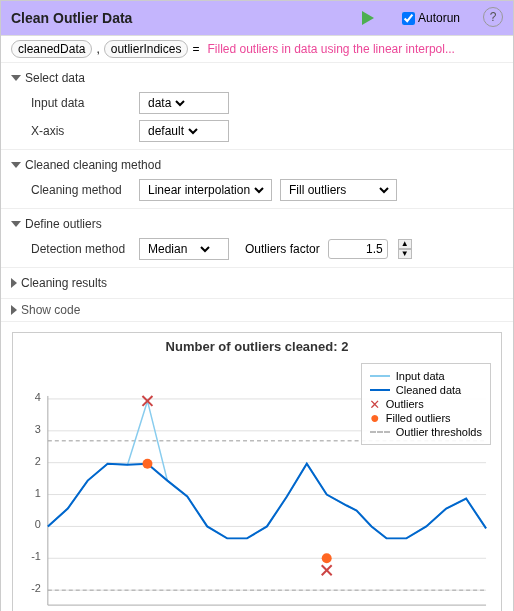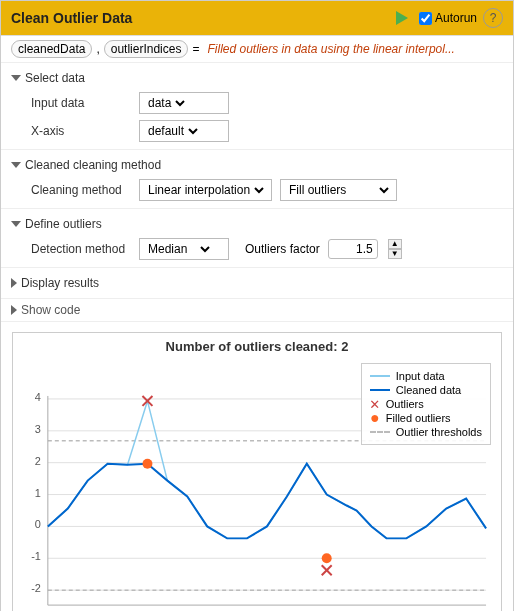--- a/index.html
+++ b/index.html
@@ -10,31 +10,30 @@
       width: 514px;
       min-height: 611px;
       border: 1px solid #ccc;
     }
     .header {
       display: flex;
       align-items: center;
       justify-content: space-between;
       padding: 6px 10px;
       border-bottom: 1px solid #ddd;
-      background: #eab308;
+      background: #c4b5fd;
     }
     .header-title {
       font-size: 14px;
       font-weight: bold;
       color: #222;
     }
     .header-right {
       display: flex;
-      align-items: center;
-      gap: 6px;
+      gap: 23px;
     }
     .run-btn {
       width: 22px;
       height: 22px;
       display: flex;
       align-items: center;
       justify-content: center;
       cursor: pointer;
     }
     .run-icon {
@@ -74,24 +73,23 @@
       flex-wrap: wrap;
     }
     .output-tag {
       border: 1px solid #bbb;
       border-radius: 9px;
       padding: 1px 6px;
       background: #f9f9f9;
       font-size: 12px;
     }
     .output-desc {
-      color: #c2410c;
+      color: #ec4899;
       font-size: 12px;
       margin-left: 4px;
-      font-style: italic;
     }
     .section {
       padding: 4px 10px;
       border-bottom: 1px solid #eee;
     }
     .section-header {
       display: flex;
       align-items: center;
       gap: 4px;
       padding: 4px 0;
@@ -140,21 +138,21 @@
       outline: none;
       font-size: 12px;
       background: transparent;
       cursor: pointer;
     }
     .threshold-input {
       border: 1px solid #bbb;
       border-radius: 3px;
       padding: 2px 4px;
       font-size: 12px;
-      width: 50px;
+      width: 60px;
       text-align: right;
     }
     .spinner {
       display: flex;
       flex-direction: column;
       margin-left: 2px;
     }
     .spinner-btn {
       width: 14px;
       height: 10px;
@@ -319,21 +317,21 @@
     <div class="spinner">
       <div class="spinner-btn">▲</div>
       <div class="spinner-btn">▼</div>
     </div>
   </div>
 </div>
 
 <div class="section">
   <div class="section-header">
     <div class="triangle-right"></div>
-    <span>Display results</span>
+    <span>Cleaning results</span>
   </div>
 </div>
 
 <div class="show-code">
   <div class="triangle-right"></div>
   <span>Show code</span>
 </div>
 
 <div class="chart-area">
   <div class="chart-container">

